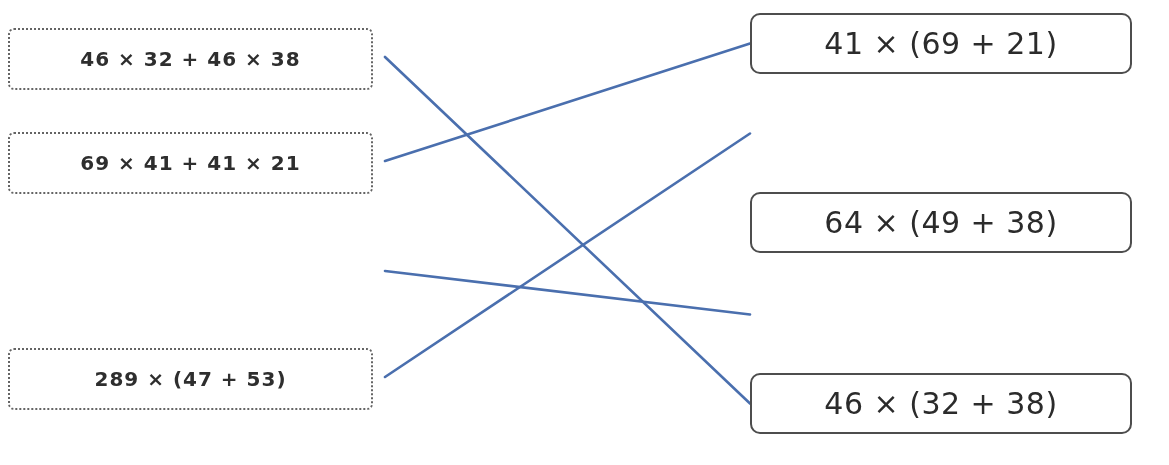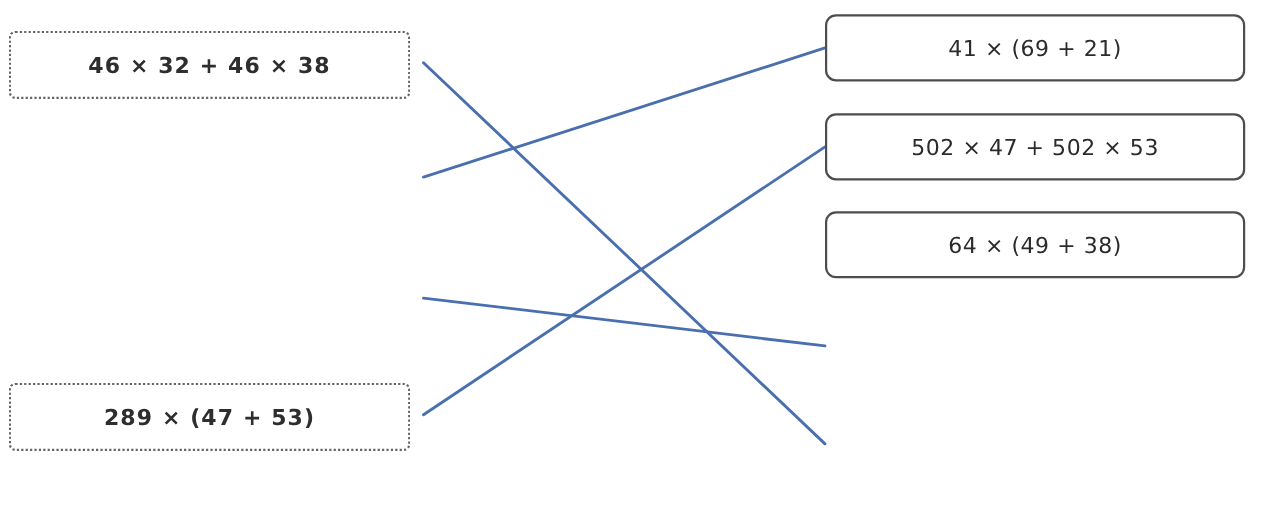--- a/index.html
+++ b/index.html
@@ -35,21 +35,21 @@
     color: #2e2e2e;
     letter-spacing: 1px;
   }
   .right-box {
     left: 750px;
     width: 382px;
     height: 61px;
     border: 2.5px solid #4d4d4d;
     border-radius: 10px;
     font-weight: 400;
-    font-size: 20px;
+    font-size: 30px;
     color: #2b2b2b;
     letter-spacing: 0.5px;
   }
   .lines-overlay {
     position: absolute;
     left: 0;
     top: 0;
     width: 1169px;
     height: 465px;
     z-index: 1;
@@ -66,27 +66,30 @@
   <svg class="lines-overlay" width="1169" height="465" viewBox="0 0 1169 465">
       <line x1="385" y1="57" x2="750" y2="403.5" stroke="#4a6fae" stroke-width="2.6" stroke-linecap="round"></line>
       <line x1="385" y1="161" x2="750" y2="43.5" stroke="#4a6fae" stroke-width="2.6" stroke-linecap="round"></line>
       <line x1="385" y1="271" x2="750" y2="314.5" stroke="#4a6fae" stroke-width="2.6" stroke-linecap="round"></line>
       <line x1="385" y1="377" x2="750" y2="133.5" stroke="#4a6fae" stroke-width="2.6" stroke-linecap="round"></line>
     </svg>
 
   <div class="box left-box" style="top:28px">
     <span class="expr">46 × 32 + 46 × 38</span>
   </div>
+  <div class="box left-box" style="top:132px">
+    <span class="expr">69 × 41 + 41 × 21</span>
+  </div>
   <div class="box left-box" style="top:348px">
     <span class="expr">289 × (47 + 53)</span>
   </div>
 
   <div class="box right-box" style="top:13px">
     <span class="expr">41 × (69 + 21)</span>
   </div>
-  <div class="box right-box" style="top:103px">
-    <span class="expr">502 × 47 + 502 × 53</span>
-  </div>
   <div class="box right-box" style="top:192px">
     <span class="expr">64 × (49 + 38)</span>
+  </div>
+  <div class="box right-box" style="top:373px">
+    <span class="expr">46 × (32 + 38)</span>
   </div>
 
 </div>
 
 </body></html>

